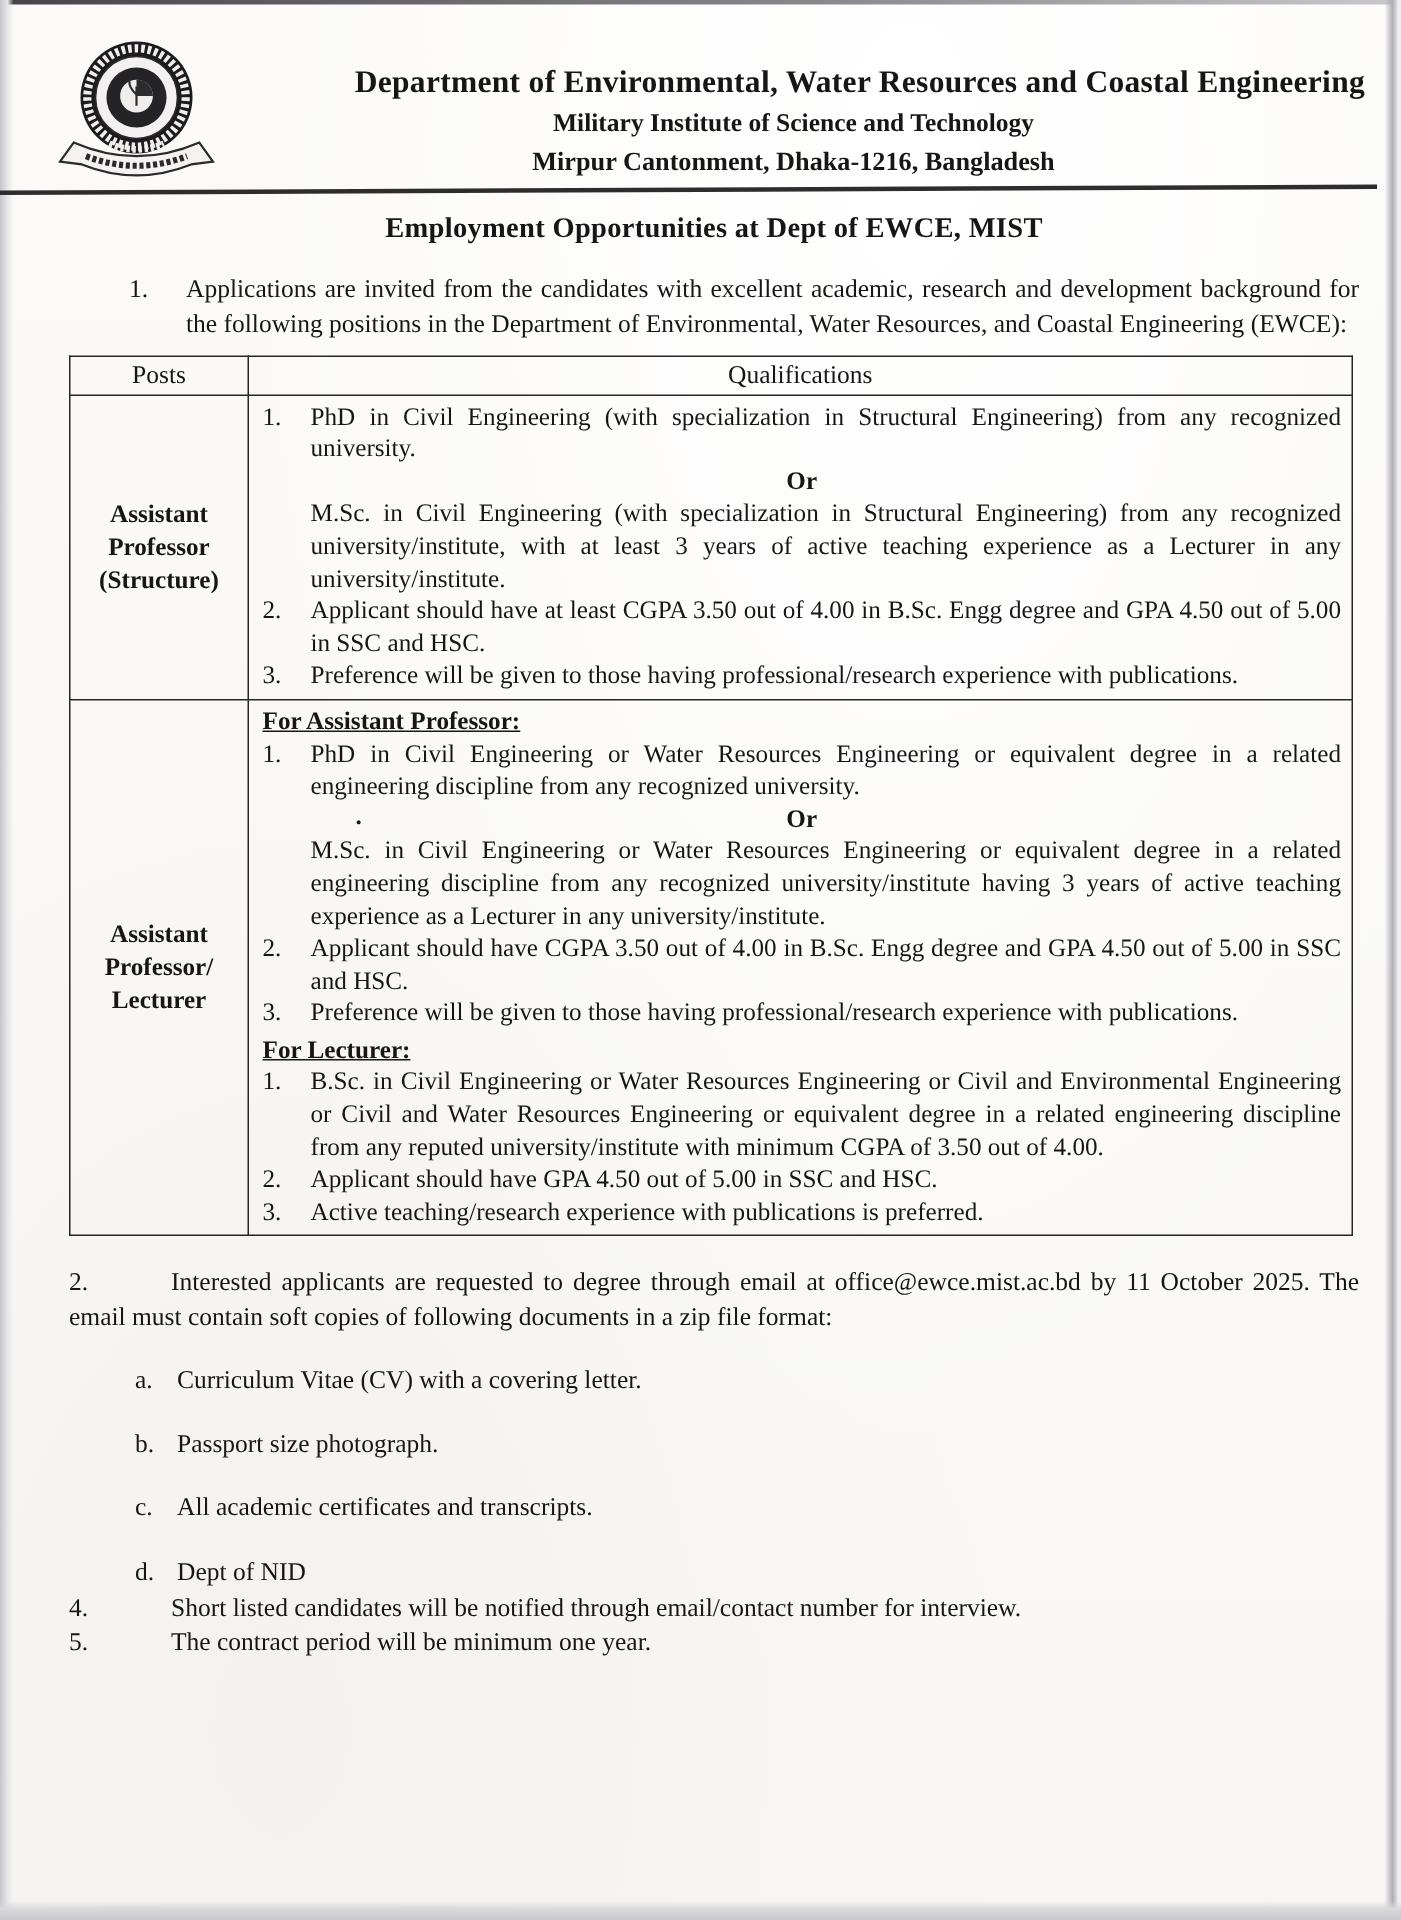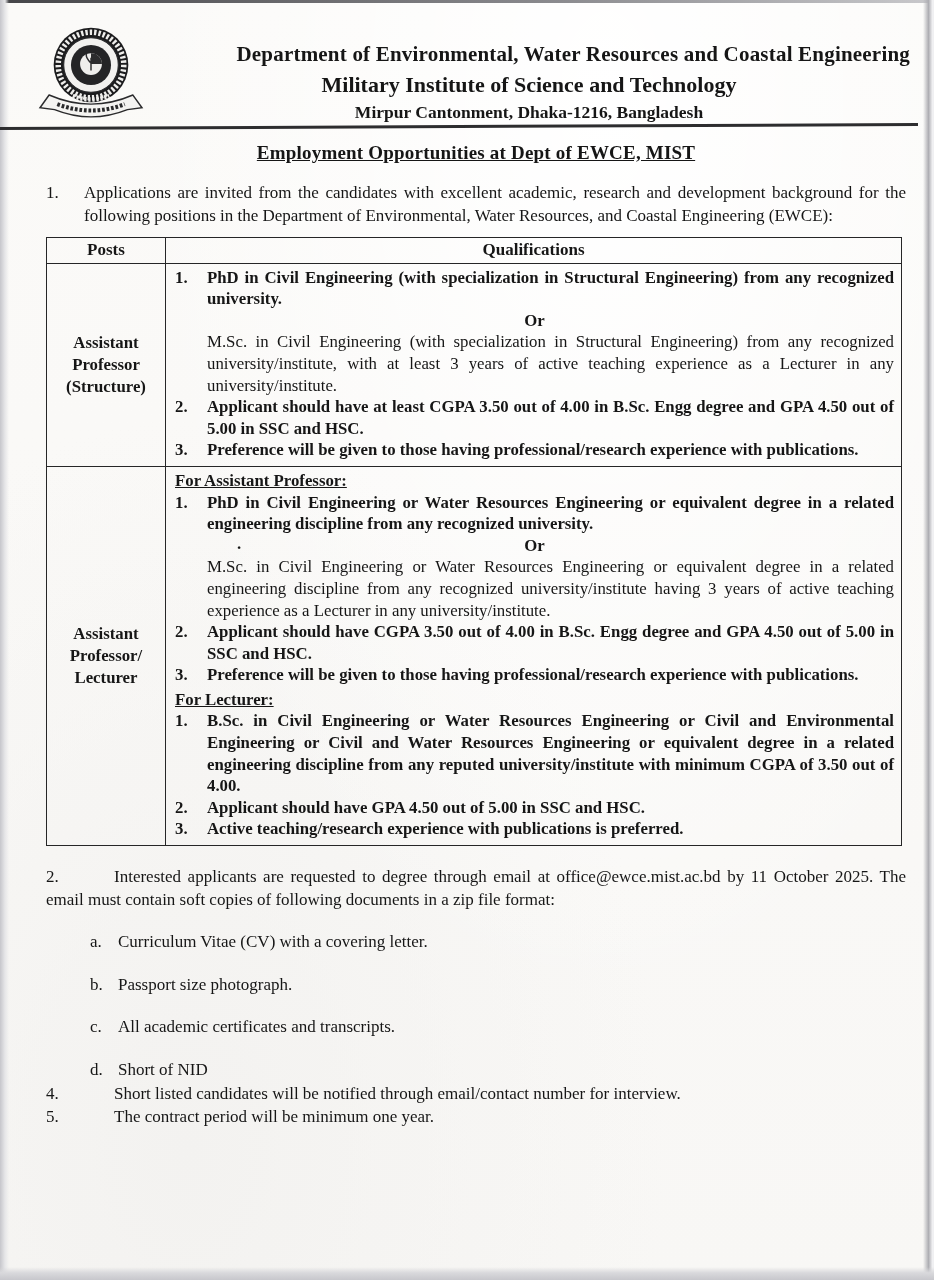--- a/index.html
+++ b/index.html
@@ -20,45 +20,45 @@
   .edge-right  { position:absolute; top:0; right:0; bottom:0; width:11px;
                  background:linear-gradient(270deg,#f0f0f2 15%,#aeaeb3 50%,rgba(255,255,255,0)); }
   .edge-bottom { position:absolute; left:0; right:0; bottom:0; height:13px;
                  background:linear-gradient(0deg,#c7c7cc,#d9d9dc 55%,rgba(255,255,255,0)); }
 
   .logo { position:absolute; left:30px; top:24px; }
 
   .header-text { position:absolute; left:148px; top:42px; width:762px;
                  text-align:center; font-weight:bold; line-height:1.15; }
   .hl1 { font-size:21px; letter-spacing:.2px;text-align:right; }
-  .hl2 { font-size:22px;  margin-top:6px; }
+  .hl2 { font-size:17px;  margin-top:6px; }
   .hl3 { font-size:17.5px; margin-top:5px; }
 
   .rule { position:absolute; top:125px; left:0; width:918px; height:3px;
           background:#2d2d2f; transform:rotate(-0.25deg); }
 
   .doc { position:absolute; top:139px; left:46px; width:860px; }
 
   .title-line { text-align:center; margin:3px 0 17px; }
-  .doc-title  { font-weight:bold; font-size:19px; text-decoration:underline;
+  .doc-title  { font-weight:bold; font-size:19px; 
                 letter-spacing:.2px; }
 
   .para { font-size:17px; line-height:23px; text-align:justify; }
-  .hang { padding-left:38px; text-indent:-38px; }
+  .hang { padding-left:38px; text-indent:-38px;margin-left:40px; }
   .hang .num { display:inline-block; width:38px; text-indent:0; }
 
   table.positions { border-collapse:collapse; width:856px; margin-top:10px;
                     font-size:16.8px; line-height:21.6px; }
   table.positions th, table.positions td { border:1.7px solid #262627; }
-  th.col-h { font-size:17px; font-weight:bold; padding:1px 2px 2px; text-align:center; }
+  th.col-h { font-size:17px; font-weight:normal; padding:1px 2px 2px; text-align:center; }
   td.post-cell { width:119px; text-align:center; font-weight:bold;
                  vertical-align:middle; padding:4px 6px; line-height:22px; }
   td.qual-cell { vertical-align:top; padding:3px 7px 5px 9px; }
 
-  .qitem { padding-left:32px; text-indent:-32px; text-align:justify;font-weight:bold; }
+  .qitem { padding-left:32px; text-indent:-32px; text-align:justify; }
   .qitem .qnum { display:inline-block; width:32px; text-indent:0; }
   .qcont { padding-left:32px; text-align:justify; }
   .or-line { text-align:center; font-weight:bold; position:relative; }
   .or-line .stray { position:absolute; left:62px; top:-2px; font-weight:bold; }
   .qheading { font-weight:bold; text-decoration:underline; }
 
   .apply-para { margin-top:19px; }
   .lead-num { display:inline-block; width:68px; }
   .email { }
 
@@ -184,21 +184,21 @@
     <div class="sub-item">
       <span class="num">a.</span><span>Curriculum Vitae (CV) with a covering letter.</span>
     </div>
     <div class="sub-item">
       <span class="num">b.</span><span>Passport size photograph.</span>
     </div>
     <div class="sub-item">
       <span class="num">c.</span><span>All academic certificates and transcripts.</span>
     </div>
     <div class="sub-item">
-      <span class="num">d.</span><span>Short of NID</span>
+      <span class="num">d.</span><span>Dept of NID</span>
     </div>
 
     <div class="note-item">
       <span class="lead-num">4.</span><span>Short listed candidates will be notified through email/contact number for interview.</span>
     </div>
     <div class="note-item">
       <span class="lead-num">5.</span><span>The contract period will be minimum one year.</span>
     </div>
 
 

